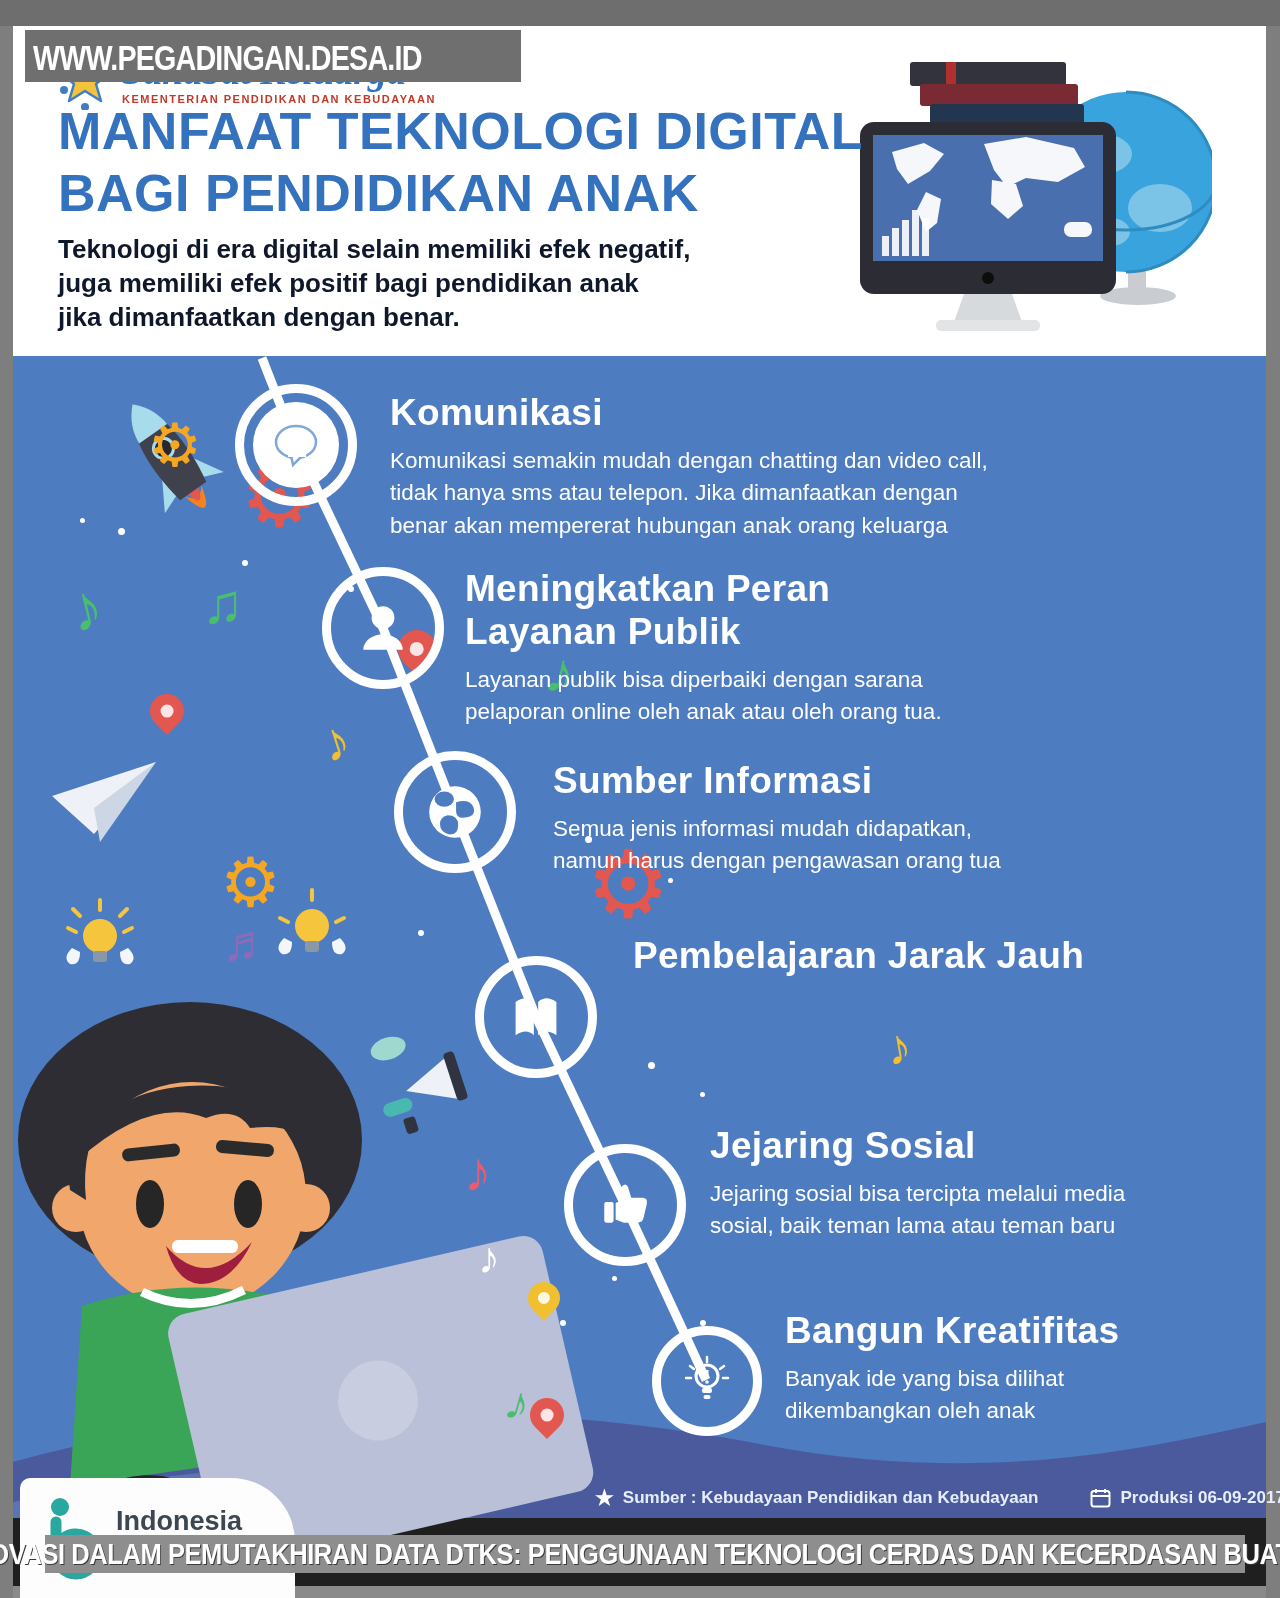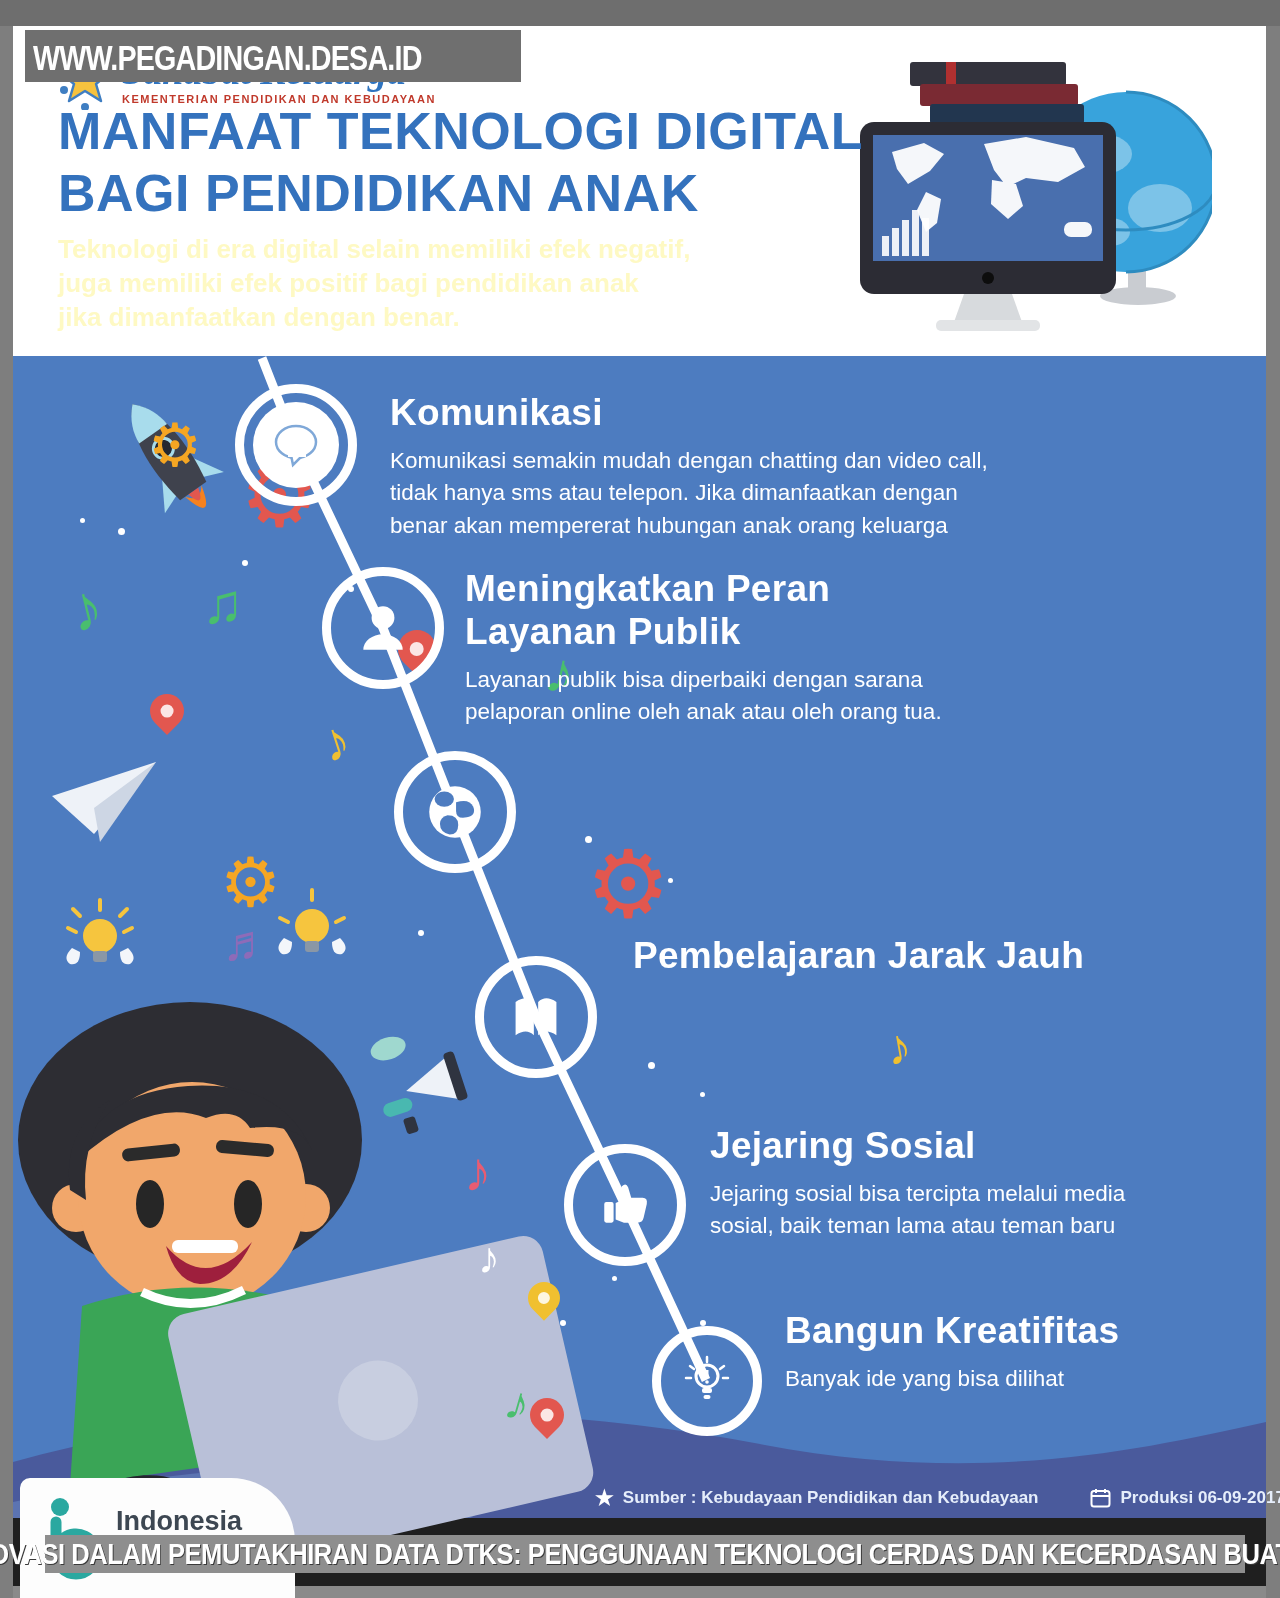--- a/index.html
+++ b/index.html
@@ -14,21 +14,21 @@
   .watermark span{display:inline-block;transform:scaleX(.82);transform-origin:left center;
     font-weight:bold;font-size:35px;color:#ffffff;letter-spacing:-1px;white-space:nowrap;}
 
   .logo-row{position:absolute;left:58px;top:52px;z-index:30;display:flex;align-items:flex-start;}
   .logo-script{font-style:italic;font-weight:bold;font-size:38px;color:#2f74c0;line-height:38px;
     font-family:"Liberation Serif",serif;white-space:nowrap;}
   .logo-sub{font-size:11px;color:#c0392b;letter-spacing:1.5px;font-weight:bold;margin-top:3px;white-space:nowrap;}
 
   .title{position:absolute;left:58px;top:100px;font-weight:bold;color:#3472bd;font-size:52px;
     line-height:62px;letter-spacing:.5px;white-space:nowrap;z-index:20;}
-  .intro{position:absolute;left:58px;top:232px;font-weight:bold;color:#fef9c3;font-size:26px;
+  .intro{position:absolute;left:58px;top:232px;font-weight:bold;color:#0f172a;font-size:26px;
     line-height:34px;white-space:nowrap;z-index:20;}
 
   .illus{position:absolute;left:860px;top:50px;z-index:10;}
 
   .decor-svg{position:absolute;left:0;top:0;pointer-events:none;z-index:5;}
 
   .glyph{position:absolute;z-index:6;line-height:1;pointer-events:none;}
   .pin{position:absolute;z-index:6;border-radius:50% 50% 50% 0;transform:rotate(-45deg);}
   .pin::after{content:"";position:absolute;left:50%;top:50%;width:38%;height:38%;
     transform:translate(-50%,-50%);border-radius:50%;background:rgba(255,255,255,.85);}
@@ -328,20 +328,30 @@
     <div class="sec-title">
       <span>Meningkatkan Peran</span>
         <span>Layanan Publik</span>
     </div>
     <div class="sec-body">
       <span>Layanan publik bisa diperbaiki dengan sarana</span>
       <span>pelaporan online oleh anak atau oleh orang tua.</span>
     </div>
   </div>
 
+  <div class="sec" style="left:553px;top:760px;">
+    <div class="sec-title">
+      <span>Sumber Informasi</span>
+        <span></span>
+    </div>
+    <div class="sec-body">
+      <span>Semua jenis informasi mudah didapatkan,</span>
+      <span>namun harus dengan pengawasan orang tua</span>
+    </div>
+  </div>
 
   <div class="sec" style="left:633px;top:935px;">
     <div class="sec-title">
       <span>Pembelajaran Jarak Jauh</span>
         <span></span>
     </div>
   </div>
 
   <div class="sec" style="left:710px;top:1125px;">
     <div class="sec-title">
@@ -354,20 +364,21 @@
     </div>
   </div>
 
   <div class="sec" style="left:785px;top:1310px;">
     <div class="sec-title">
       <span>Bangun Kreatifitas</span>
         <span></span>
     </div>
     <div class="sec-body">
       <span>Banyak ide yang bisa dilihat</span>
+      <span>dikembangkan oleh anak</span>
     </div>
   </div>
 
   <div class="footer-row">
     <span class="star">★</span>
     <span>Sumber : Kebudayaan Pendidikan dan Kebudayaan</span>
     <span class="cal">
       <svg width="21" height="20" viewBox="0 0 21 20">
         <rect x="1.5" y="3" width="18" height="15.5" rx="2.5" fill="none" stroke="#ffffff" stroke-width="2"></rect>
         <line x1="6" y1="1" x2="6" y2="5" stroke="#ffffff" stroke-width="2"></line>

